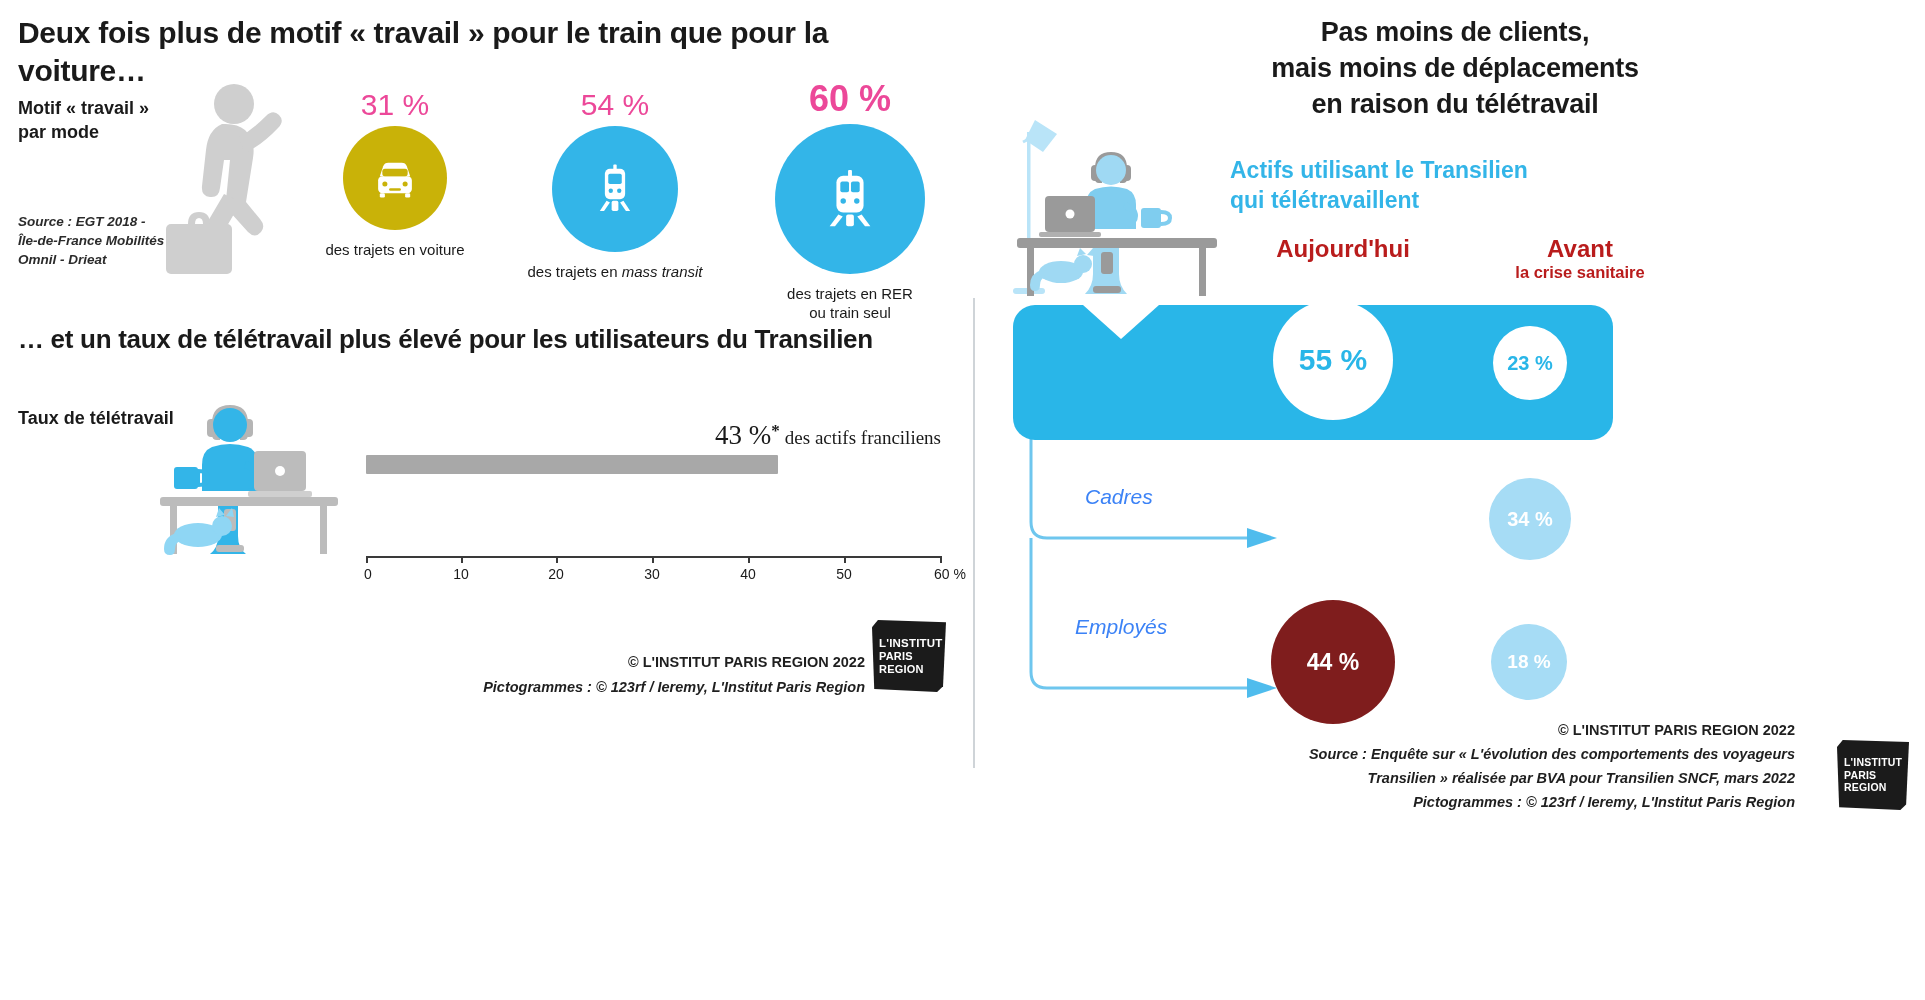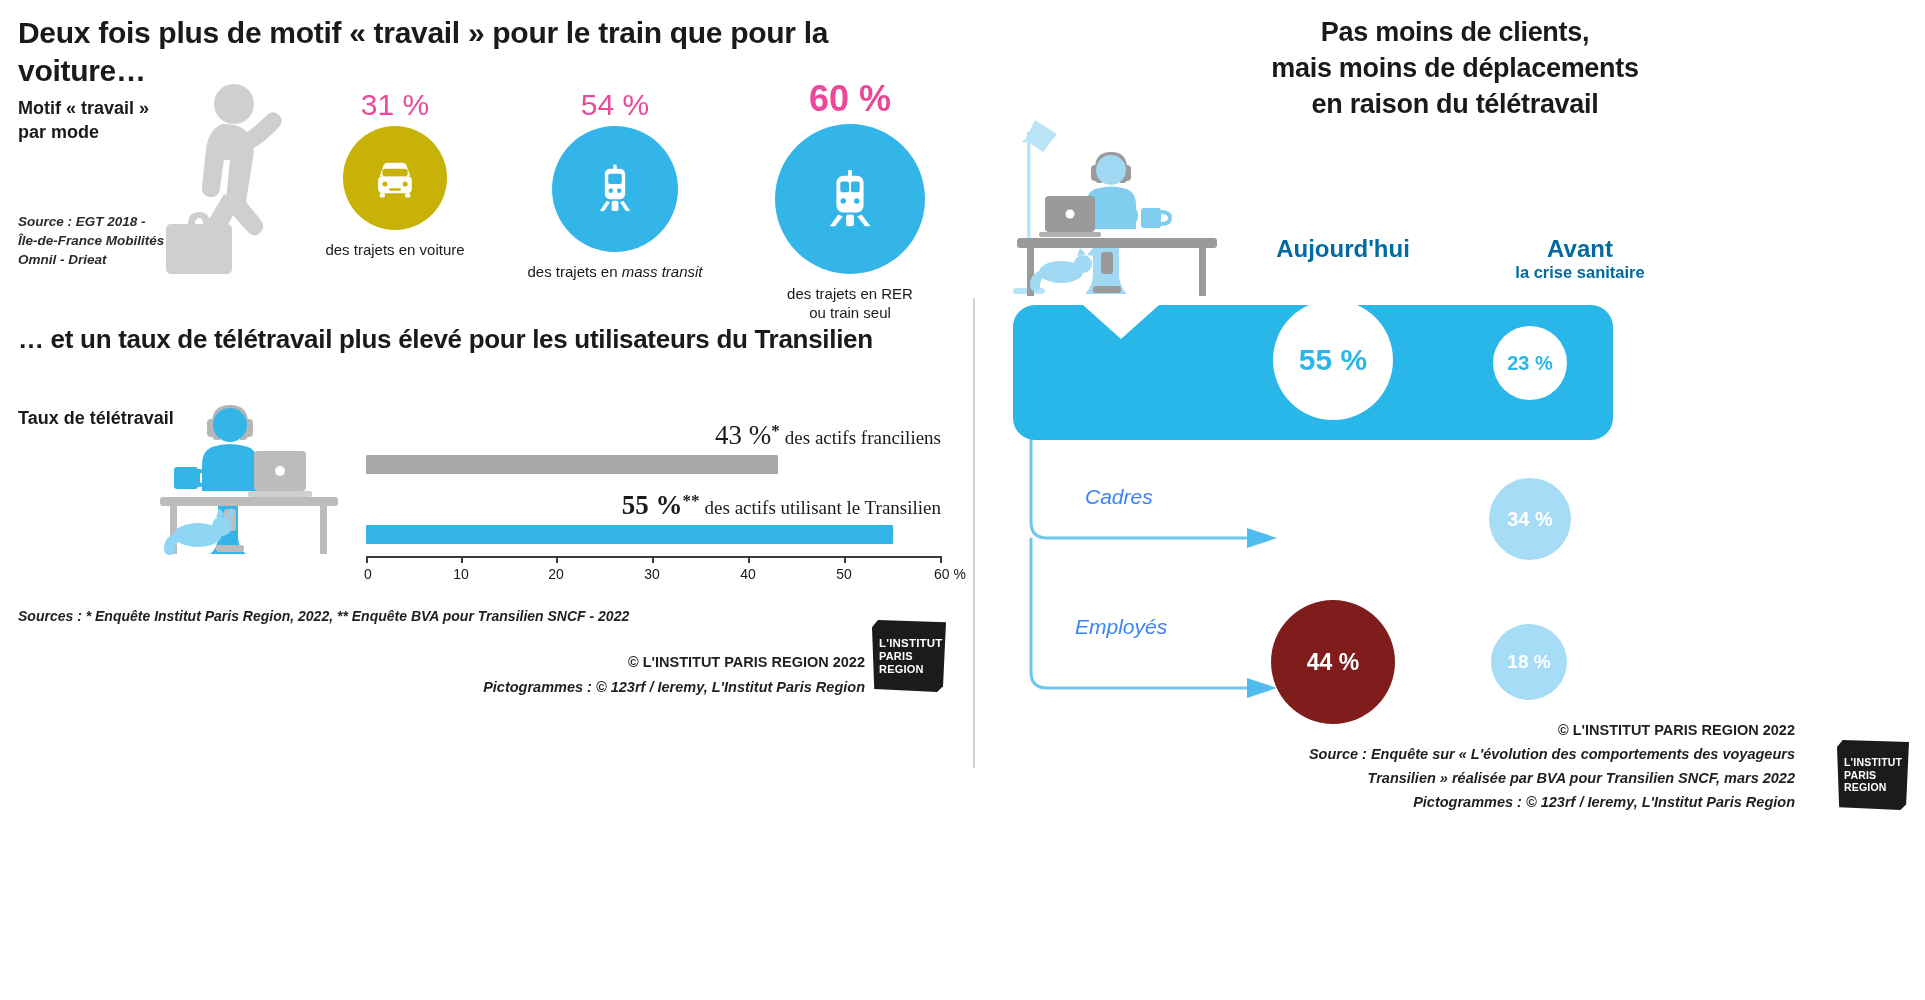--- a/index.html
+++ b/index.html
@@ -122,21 +122,21 @@
     text-align: center; font-size: 27px; line-height: 36px;
   }
 
   #telework-scene { position: absolute; left: 18px; top: 110px; width: 270px; height: 200px; }
 
   #actifs-legend {
     position: absolute; left: 265px; top: 155px; width: 400px;
     font-size: 23px; line-height: 30px; font-weight: bold; color: #33b5e8;
   }
 
-  .col-head { position: absolute; text-align: center; color: #0369a1; }
+  .col-head { position: absolute; text-align: center; color: #b91c1c; }
   .col-head .big { font-size: 24px; font-weight: bold; white-space: nowrap; }
   .col-head .small { font-size: 16.5px; font-weight: bold; white-space: nowrap; }
 
   #col-today { left: 278px; top: 235px; width: 200px; }
   #col-before { left: 500px; top: 235px; width: 230px; }
 
   
   #band {
     position: absolute; left: 48px; top: 305px; width: 600px; height: 135px;
     background: #29b6e8; border-radius: 22px;
@@ -315,48 +315,40 @@
     </svg>
 
     <div id="barchart">
       <div class="bar-row" style="position:absolute;left:0;top:0;width:590px;">
         <div class="bar-label" style="text-align:right;width:575px;">
           <span class="num light">43 %</span><span class="star">*</span>
           <span class="txt">des actifs franciliens</span>
         </div>
         <div class="bar-rect" style="margin-top:4px;width:412px;background:#a8a8a8;"></div>
       </div>
-      <div class="bar-row" style="position:absolute;left:0;top:70px;width:590px;">
-        <div class="bar-label" style="text-align:right;width:575px;">
-          <span class="num">55 %</span><span class="star">**</span>
-          <span class="txt">des actifs utilisant le Transilien</span>
-        </div>
-        <div class="bar-rect" style="margin-top:4px;width:527px;background:#33b5e8;"></div>
-      </div>
     </div>
 
     <div id="axis">
       <div class="axis-line"></div>
       <div class="tick" style="left:0px;"></div>
       <div class="tick" style="left:95px;"></div>
       <div class="tick" style="left:190px;"></div>
       <div class="tick" style="left:286px;"></div>
       <div class="tick" style="left:382px;"></div>
       <div class="tick" style="left:478px;"></div>
       <div class="tick" style="left:574px;"></div>
       <div class="tick-lbl" style="left:2px;">0</div>
       <div class="tick-lbl" style="left:95px;">10</div>
       <div class="tick-lbl" style="left:190px;">20</div>
       <div class="tick-lbl" style="left:286px;">30</div>
       <div class="tick-lbl" style="left:382px;">40</div>
       <div class="tick-lbl" style="left:478px;">50</div>
       <div class="tick-lbl" style="left:584px;">60 %</div>
     </div>
 
-    <div id="sources-left">Sources : * Enquête Institut Paris Region, 2022, ** Enquête BVA pour Transilien SNCF - 2022</div>
 
     <div id="credits-left">
       <div class="cline1">© L'INSTITUT PARIS REGION 2022</div>
       <div class="cline2">Pictogrammes :  © 123rf / Ieremy, L'Institut Paris Region</div>
     </div>
 
     <div class="logo-box" id="logo-left">
       <span class="l1">L'INSTITUT</span>
       <span>PARIS</span>
       <span>REGION</span>
@@ -405,20 +397,22 @@
         <rect x="110" y="176" width="28" height="7" rx="3" fill="#9a9a9a"></rect>
 
         <ellipse cx="78" cy="162" rx="22" ry="11" fill="#9fd9f3"></ellipse>
         <circle cx="100" cy="154" r="9" fill="#9fd9f3"></circle>
         <path d="M94 146 l3 -8 l6 6 z" fill="#9fd9f3"></path>
         <path d="M104 145 l6 -7 l1 8 z" fill="#9fd9f3"></path>
         <path d="M58 160 q-11 4 -11 15 q0 6 5 6 q5 0 5 -6 q0 -6 5 -8 z" fill="#9fd9f3"></path>
       </g>
     </svg>
 
+    <div id="actifs-legend" style="white-space:pre-line;">Actifs utilisant le Transilien
+qui télétravaillent</div>
 
     <div class="col-head" id="col-today">
       <div class="big">Aujourd'hui</div>
     </div>
     <div class="col-head" id="col-before">
       <div class="big">Avant</div>
       <div class="small">la crise sanitaire</div>
     </div>
 
     <svg id="connector" viewBox="0 0 360 430">

